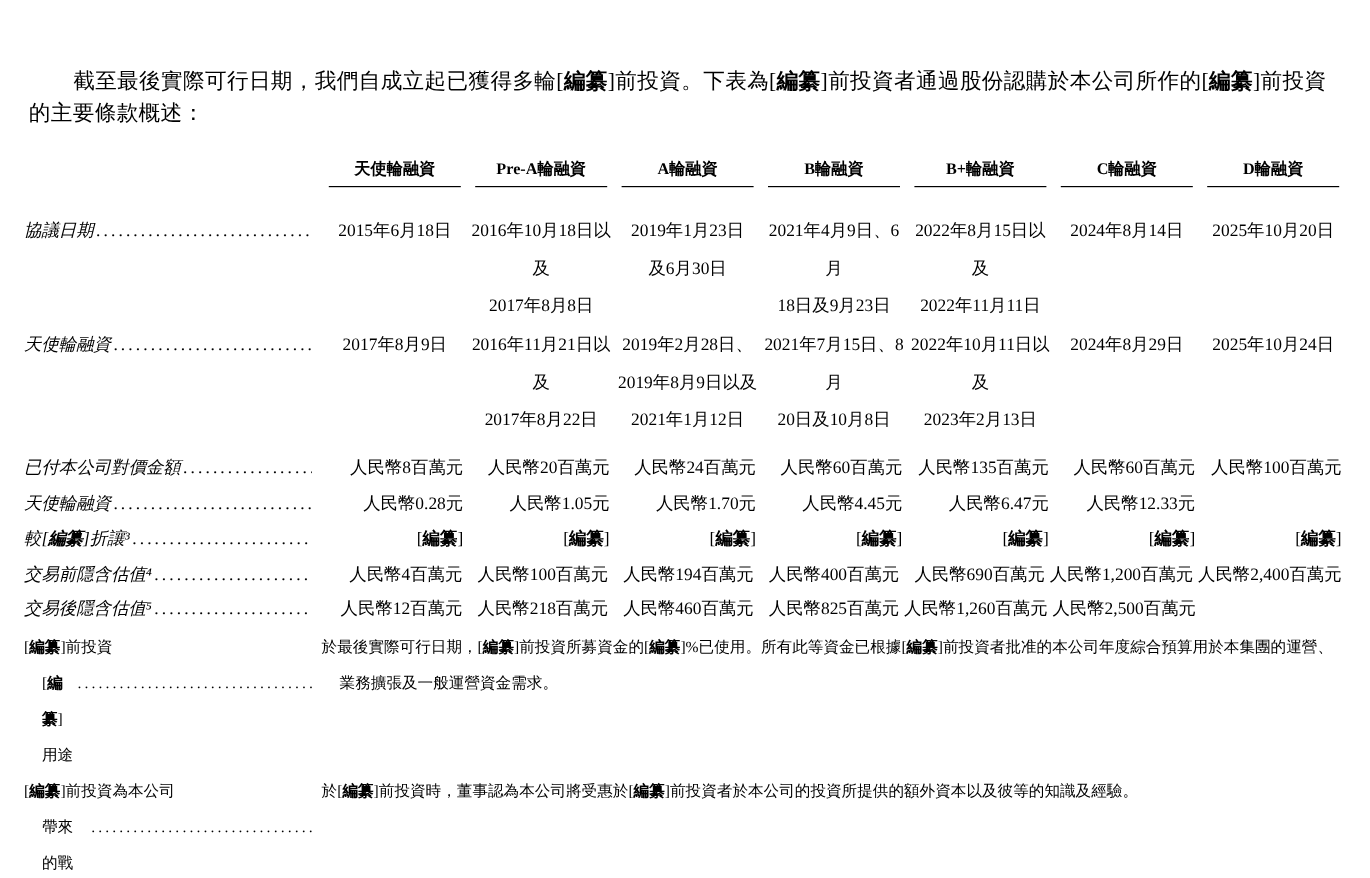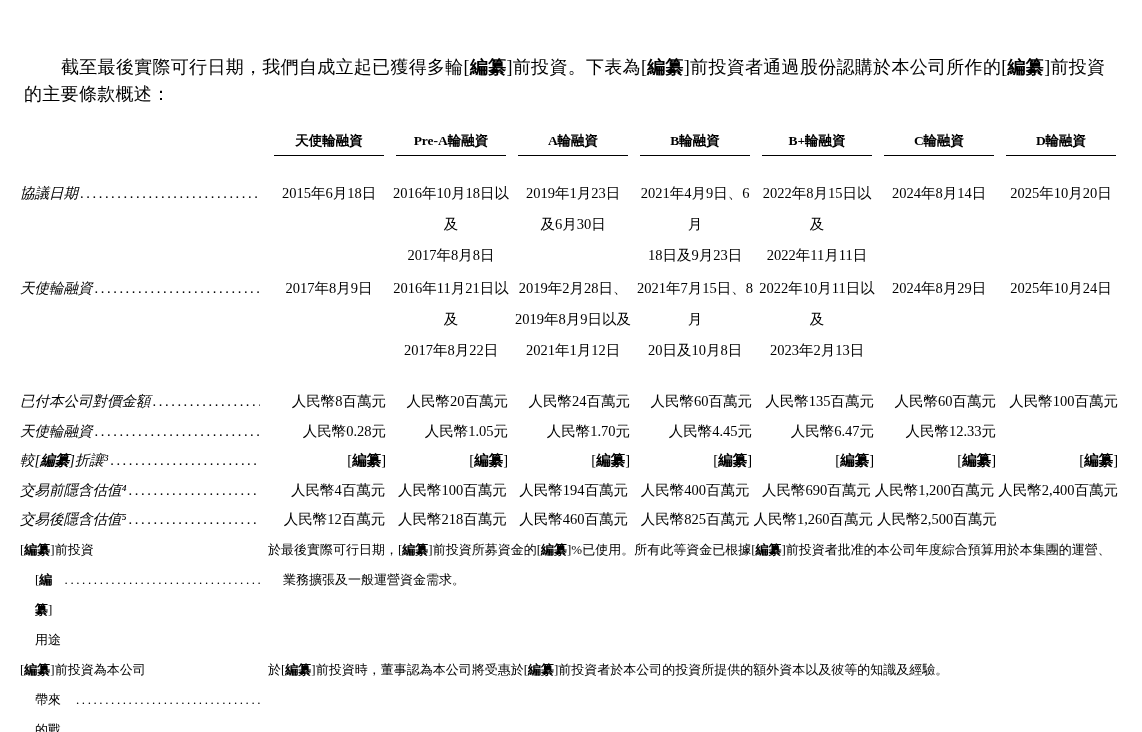--- a/index.html
+++ b/index.html
@@ -49,21 +49,21 @@
     padding-left:2px;
   }
   
   .dc { text-align:center; white-space:pre-line; line-height:31px; padding:0 2px; }
   .r-dates { line-height:31px; }
   
   .mc { text-align:right; white-space:nowrap; padding-right:4px; }
   .r-money { line-height:29.5px; }
   .r-agreement { margin-top:22px; }
   .r-settlement { margin-top:2px; }
-  .r-consideration { margin-top:21px; }
+  .r-consideration { margin-top:10px; }
   
   .nrow {
     display:grid;
     grid-template-columns:248px 1fr;
     align-items:start;
     line-height:30px;
     font-size:13px;
   }
   .nlab { padding-right:8px; overflow:hidden; min-width:0; }
   .nl { display:flex; align-items:baseline; min-width:0; }

